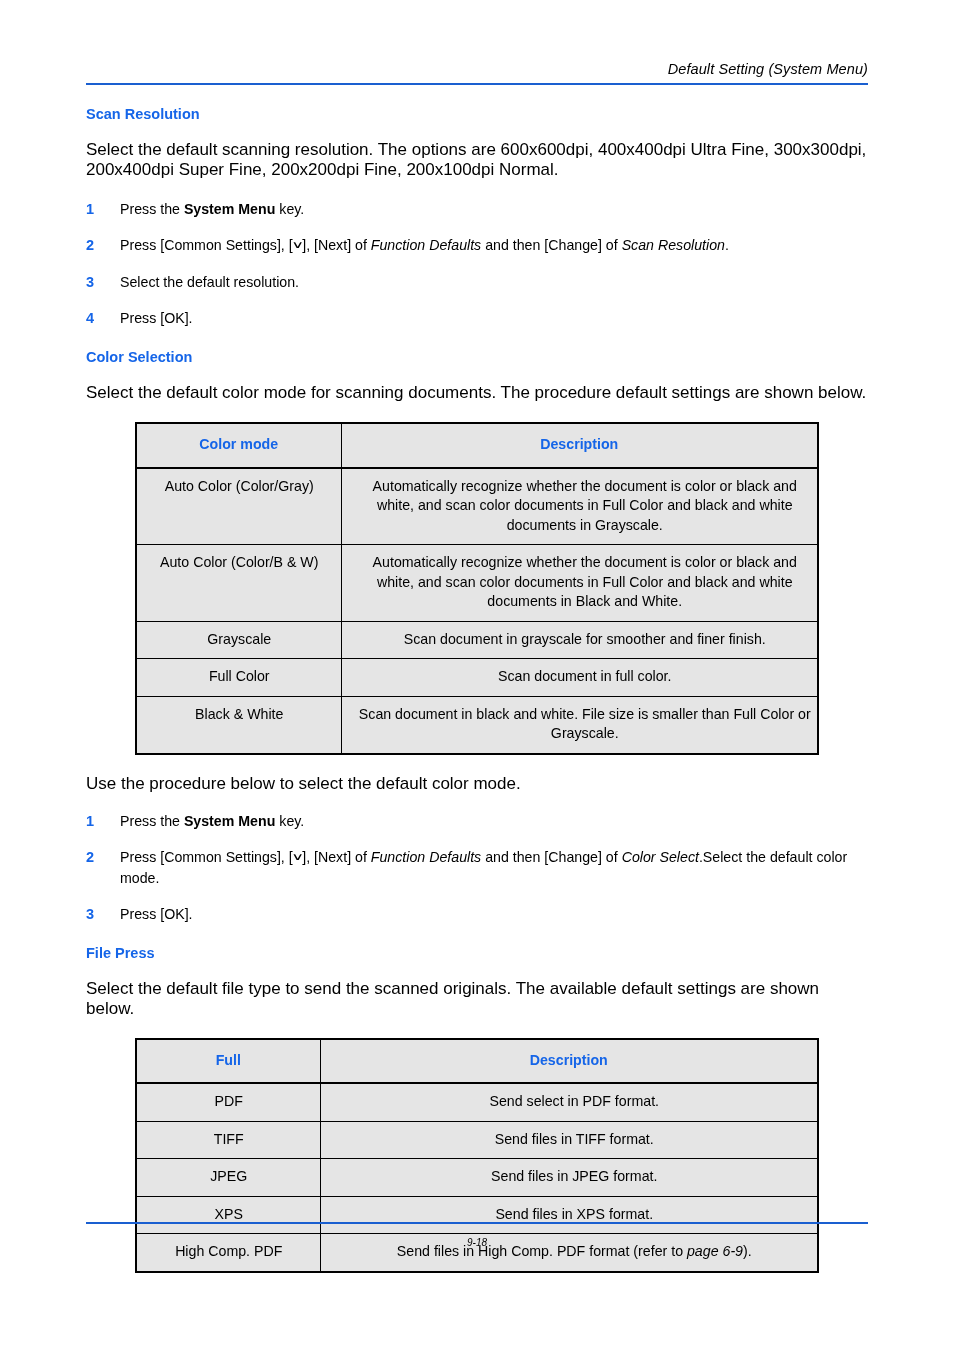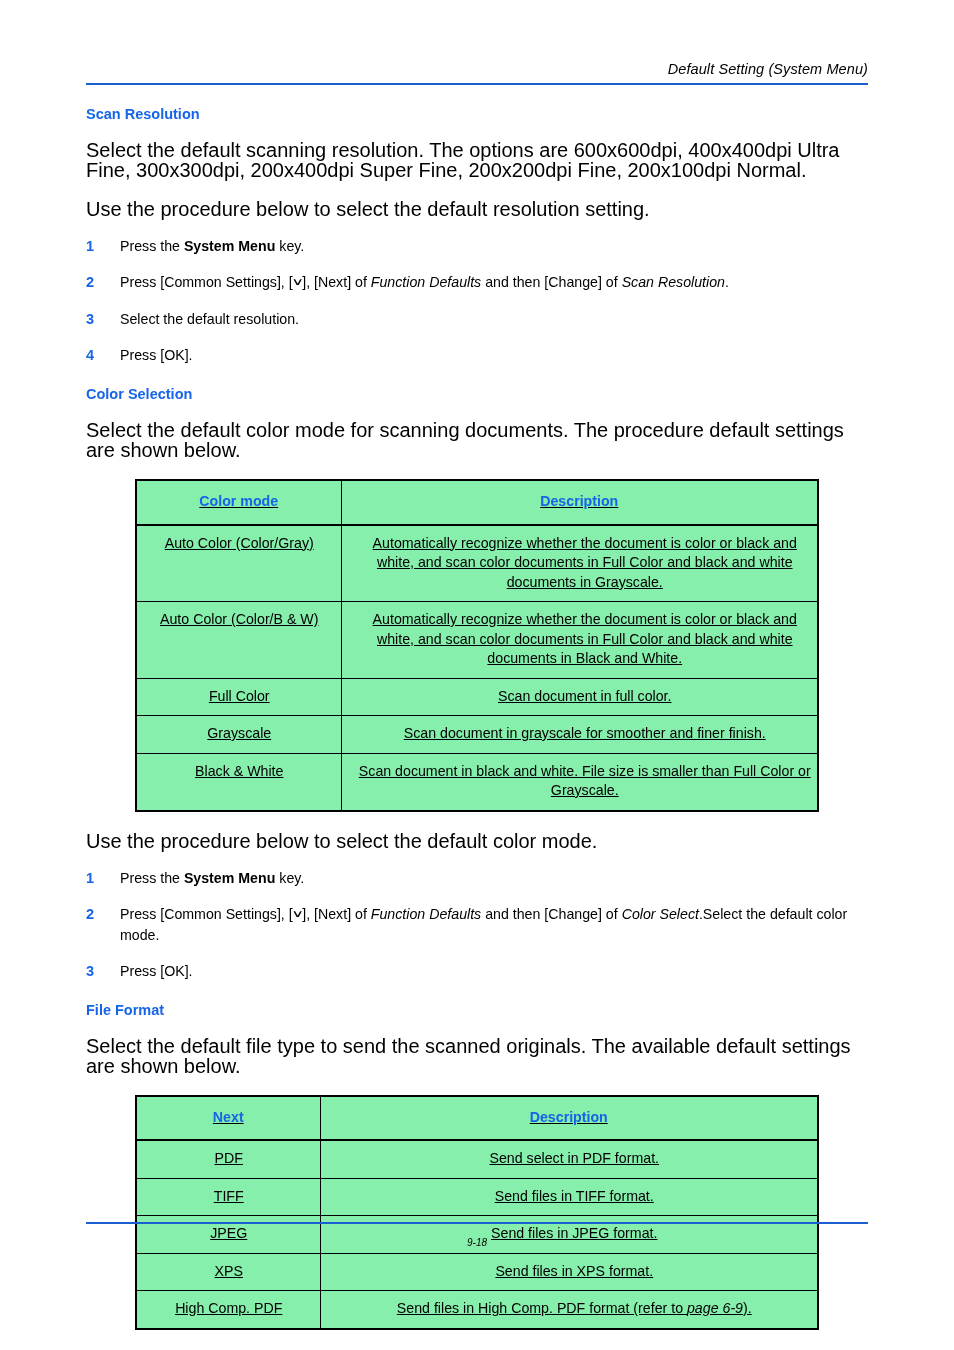--- a/index.html
+++ b/index.html
@@ -54,21 +54,21 @@
   h2.section-head {
     font-size: 14.5px;
     font-weight: bold;
     color: #1565e8;
     margin: 0 0 17px 0;
     line-height: 17px;
   }
   .spacer-before-head { height: 21px; }
 
   p.body-text {
-    font-size: 20px;
+    font-size: 17px;
     line-height: 20px;
     margin: 0 0 19px 0;
     color: #000;
   }
   p.body-text.tight { margin-bottom: 17px; }
 
   
   .steps { margin: 0 0 0 0; }
   .step {
     position: relative;
@@ -97,22 +97,21 @@
     position: relative;
     top: -1px;
   }
 
   
   .tbl-wrap { margin: 0 0 0 49px; }
   table.doc-table {
     border-collapse: collapse;
     border: 2.5px solid #000;
     table-layout: fixed;
-    background: #86efac;
-    text-decoration: underline;
+    background: #e5e5e5;
   }
   table.doc-table th,
   table.doc-table td {
     border: 1px solid #000;
     vertical-align: top;
     padding: 8px 10px 9px 11px;
     font-size: 14.2px;
     line-height: 19.5px;
     text-align: center;
   }
@@ -160,21 +159,20 @@
     <div class="header-title">Default Setting (System Menu)</div>
     <div class="header-rule"></div>
   </div>
 
   <div class="content">
 
     <h2 class="section-head">Scan Resolution</h2>
 
     <p class="body-text">Select the default scanning resolution. The options are 600x600dpi, 400x400dpi Ultra Fine, 300x300dpi, 200x400dpi Super Fine, 200x200dpi Fine, 200x100dpi Normal.</p>
 
-    <p class="body-text tight">Use the procedure below to select the default resolution setting.</p>
 
     <div class="steps">
         <div class="step"><span class="step-num">1</span><span><span>Press the </span><span class="b">System Menu</span><span> key.</span></span></div>
         <div class="step"><span class="step-num">2</span><span><span>Press [Common Settings], [</span><span class="chev">∨</span><span>], [Next] of </span><span class="i">Function Defaults</span><span> and then [Change] of </span><span class="i">Scan Resolution</span><span>.</span></span></div>
         <div class="step"><span class="step-num">3</span><span><span>Select the default resolution.</span></span></div>
         <div class="step"><span class="step-num">4</span><span><span>Press [OK].</span></span></div>
       </div>
 
     <div class="spacer-before-head"></div>
 
@@ -197,58 +195,58 @@
         <tbody>
             <tr>
               <td>Auto Color (Color/Gray)</td>
               <td class="desc-cell">Automatically recognize whether the document is color or black and white, and scan color documents in Full Color and black and white documents in Grayscale.</td>
             </tr>
             <tr>
               <td>Auto Color (Color/B &amp; W)</td>
               <td class="desc-cell">Automatically recognize whether the document is color or black and white, and scan color documents in Full Color and black and white documents in Black and White.</td>
             </tr>
             <tr>
+              <td>Grayscale</td>
+              <td class="desc-cell">Scan document in grayscale for smoother and finer finish.</td>
+            </tr>
+            <tr>
               <td>Full Color</td>
               <td class="desc-cell">Scan document in full color.</td>
-            </tr>
-            <tr>
-              <td>Grayscale</td>
-              <td class="desc-cell">Scan document in grayscale for smoother and finer finish.</td>
             </tr>
             <tr>
               <td>Black &amp; White</td>
               <td class="desc-cell">Scan document in black and white. File size is smaller than Full Color or Grayscale.</td>
             </tr>
           </tbody>
       </table>
     </div>
 
     <p class="body-text tight" style="margin-top:19px;">Use the procedure below to select the default color mode.</p>
 
     <div class="steps">
         <div class="step"><span class="step-num">1</span><span><span>Press the </span><span class="b">System Menu</span><span> key.</span></span></div>
         <div class="step"><span class="step-num">2</span><span><span>Press [Common Settings], [</span><span class="chev">∨</span><span>], [Next] of </span><span class="i">Function Defaults</span><span> and then [Change] of </span><span class="i">Color Select</span><span>.Select the default color mode.</span></span></div>
         <div class="step"><span class="step-num">3</span><span><span>Press [OK].</span></span></div>
       </div>
 
     <div class="spacer-before-head"></div>
 
-    <h2 class="section-head">File Format</h2>
+    <h2 class="section-head">File Press</h2>
 
     <p class="body-text">Select the default file type to send the scanned originals. The available default settings are shown below.</p>
 
     <div class="tbl-wrap">
       <table class="doc-table table-file">
         <colgroup>
           <col class="col-item">
           <col>
         </colgroup>
         <thead>
           <tr>
-            <th>Next</th>
+            <th>Full</th>
             <th>Description</th>
           </tr>
         </thead>
         <tbody>
             <tr>
               <td>PDF</td>
               <td class="desc-cell"><span>Send select in PDF format.</span></td>
             </tr>
             <tr>
               <td>TIFF</td>

